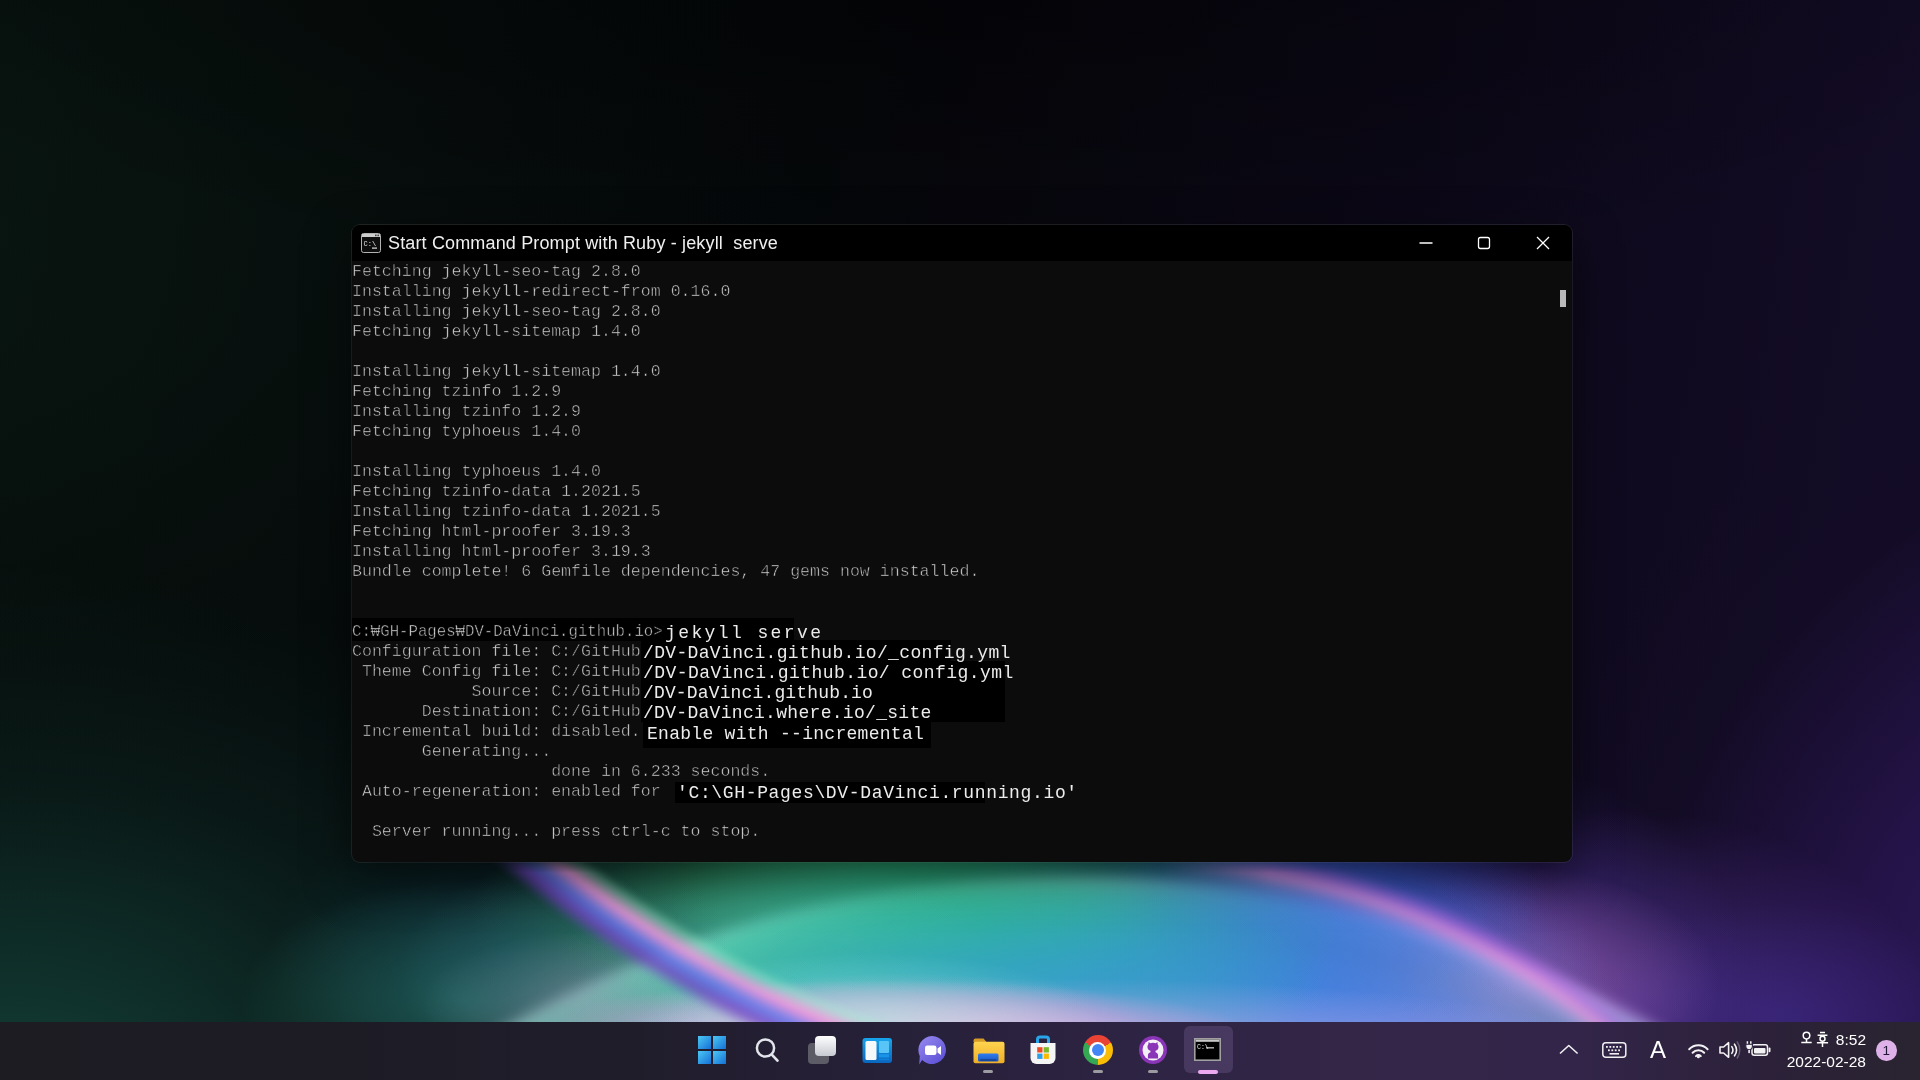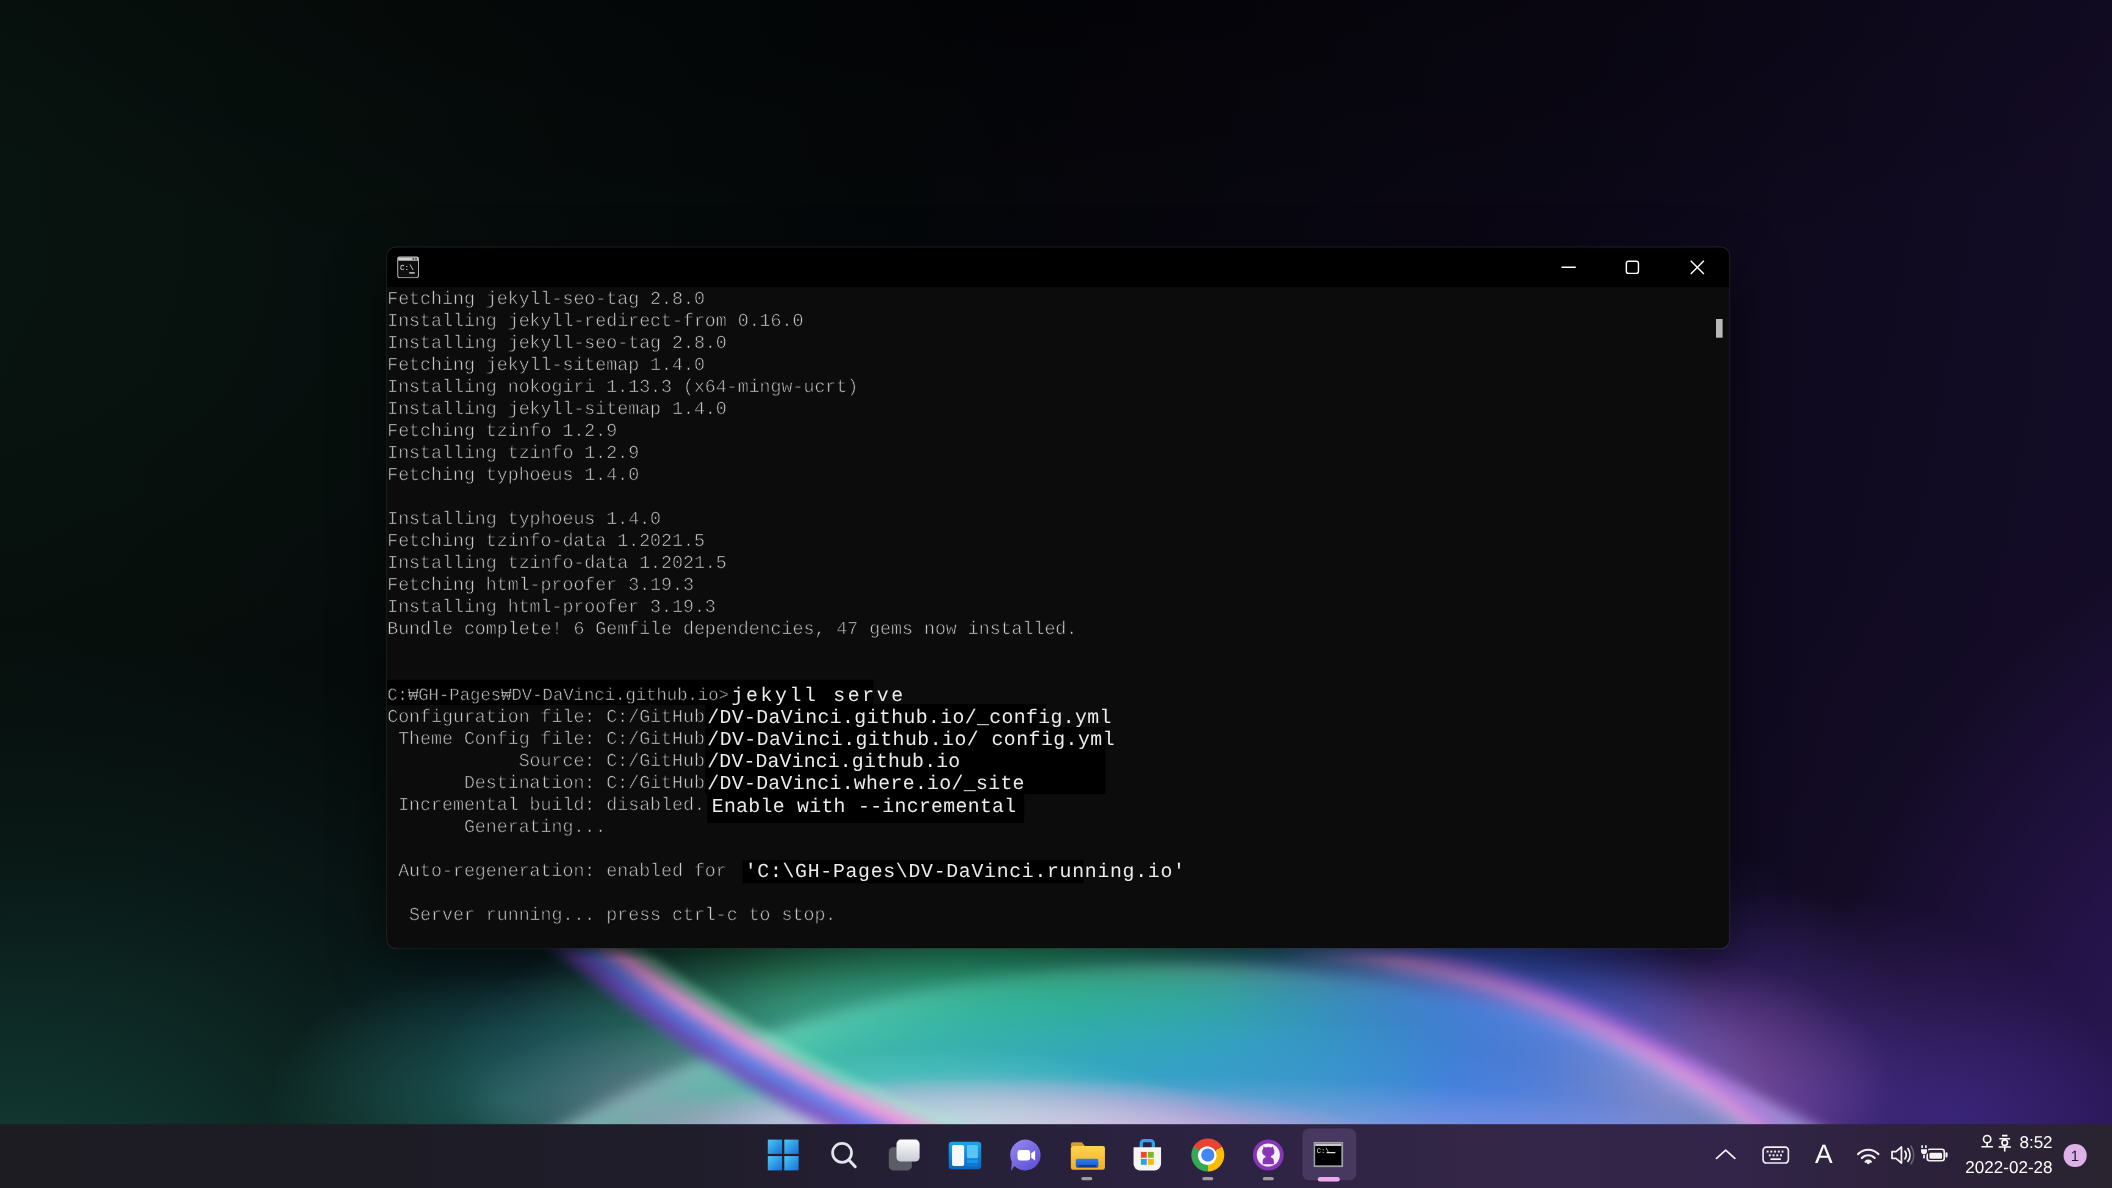--- a/index.html
+++ b/index.html
@@ -89,56 +89,57 @@
 <div id="win">
   <div id="tbar">
     <svg class="abs" style="left:9px;top:8px" width="20" height="20">
       <rect x="0.5" y="0.5" width="19" height="19" rx="2" fill="#0e0e0e" stroke="#b2b2b2" stroke-width="1"></rect>
       <rect x="1" y="1" width="18" height="3" fill="#cdcdcd"></rect>
       <rect x="14" y="1.6" width="1.6" height="1.6" fill="#444"></rect>
         <rect x="16.4" y="1.6" width="1.6" height="1.6" fill="#444"></rect>
       <text x="2.6" y="12.5" font-size="7" fill="#e8e8e8" font-family="Liberation Mono">C:\</text>
       <rect x="11" y="14.5" width="5" height="1.2" fill="#ddd"></rect>
     </svg>
+    <div id="title">Start Command Prompt with Ruby - jekyll  serve</div>
     <svg class="abs" style="left:1067px;top:0" width="153" height="36">
       <line x1="0.5" y1="18" x2="13.5" y2="18" stroke="#fff" stroke-width="1.4"></line>
       <rect x="59.5" y="12.5" width="11" height="11" rx="2" fill="none" stroke="#fff" stroke-width="1.3"></rect>
       <line x1="118" y1="12" x2="130" y2="24" stroke="#fff" stroke-width="1.3"></line>
       <line x1="130" y1="12" x2="118" y2="24" stroke="#fff" stroke-width="1.3"></line>
     </svg>
   </div>
 
   <div class="bx" style="left:0;top:393px;width:442px;height:23px;"></div>
   <div class="bx" style="left:289px;top:415px;width:310px;height:21px;"></div>
   <div class="bx" style="left:289px;top:436px;width:364px;height:61px;"></div>
   <div class="bx" style="left:291px;top:497px;width:288px;height:26px;"></div>
   <div class="bx" style="left:323px;top:557px;width:310px;height:21px;"></div>
 
   <div class="ln" style="top:37px">Fetching jekyll-seo-tag 2.8.0</div>
   <div class="ln" style="top:57px">Installing jekyll-redirect-from 0.16.0</div>
   <div class="ln" style="top:77px">Installing jekyll-seo-tag 2.8.0</div>
   <div class="ln" style="top:97px">Fetching jekyll-sitemap 1.4.0</div>
-  <div class="ln" style="top:117px">Installing nokogiri 1.13.3 (x64-mingw-ucrt)</div>
   <div class="ln" style="top:137px">Installing jekyll-sitemap 1.4.0</div>
   <div class="ln" style="top:157px">Fetching tzinfo 1.2.9</div>
   <div class="ln" style="top:177px">Installing tzinfo 1.2.9</div>
   <div class="ln" style="top:197px">Fetching typhoeus 1.4.0</div>
   <div class="ln" style="top:237px">Installing typhoeus 1.4.0</div>
   <div class="ln" style="top:257px">Fetching tzinfo-data 1.2021.5</div>
   <div class="ln" style="top:277px">Installing tzinfo-data 1.2021.5</div>
   <div class="ln" style="top:297px">Fetching html-proofer 3.19.3</div>
   <div class="ln" style="top:317px">Installing html-proofer 3.19.3</div>
   <div class="ln" style="top:337px">Bundle complete! 6 Gemfile dependencies, 47 gems now installed.</div>
   <div class="ln l19" style="top:397px;font-size:15.7px">C:₩GH-Pages₩DV-DaVinci.github.io&gt;</div>
   <div class="ln" style="top:417px">Configuration file: C:/GitHub</div>
   <div class="ln" style="top:437px"> Theme Config file: C:/GitHub</div>
   <div class="ln" style="top:457px">            Source: C:/GitHub</div>
   <div class="ln" style="top:477px">       Destination: C:/GitHub</div>
   <div class="ln" style="top:497px"> Incremental build: disabled. </div>
   <div class="ln" style="top:517px">       Generating... </div>
+  <div class="ln" style="top:537px">                    done in 6.233 seconds.</div>
   <div class="ln" style="top:557px"> Auto-regeneration: enabled for </div>
   <div class="ln" style="top:597px">  Server running... press ctrl-c to stop.</div>
 
   <div class="sm" id="s19" style="left:313px;top:398px;letter-spacing:2.4px">jekyll serve</div>
   <div class="sm" id="s20" style="left:291px;top:418px;letter-spacing:.34px">/DV-DaVinci.github.io/_config.yml</div>
   <div class="sm" id="s21" style="left:291px;top:438px;letter-spacing:.43px">/DV-DaVinci.github.io/ config.yml</div>
   <div class="sm" id="s22" style="left:291px;top:458px;letter-spacing:.15px">/DV-DaVinci.github.io</div>
   <div class="sm" id="s23" style="left:291px;top:478px;letter-spacing:.3px">/DV-DaVinci.where.io/_site</div>
   <div class="sm" id="s24" style="left:295px;top:499px;letter-spacing:.28px">Enable with --incremental</div>
   <div class="sm" id="s27" style="left:325px;top:558px;letter-spacing:.65px">'C:\GH-Pages\DV-DaVinci.running.io'</div>

